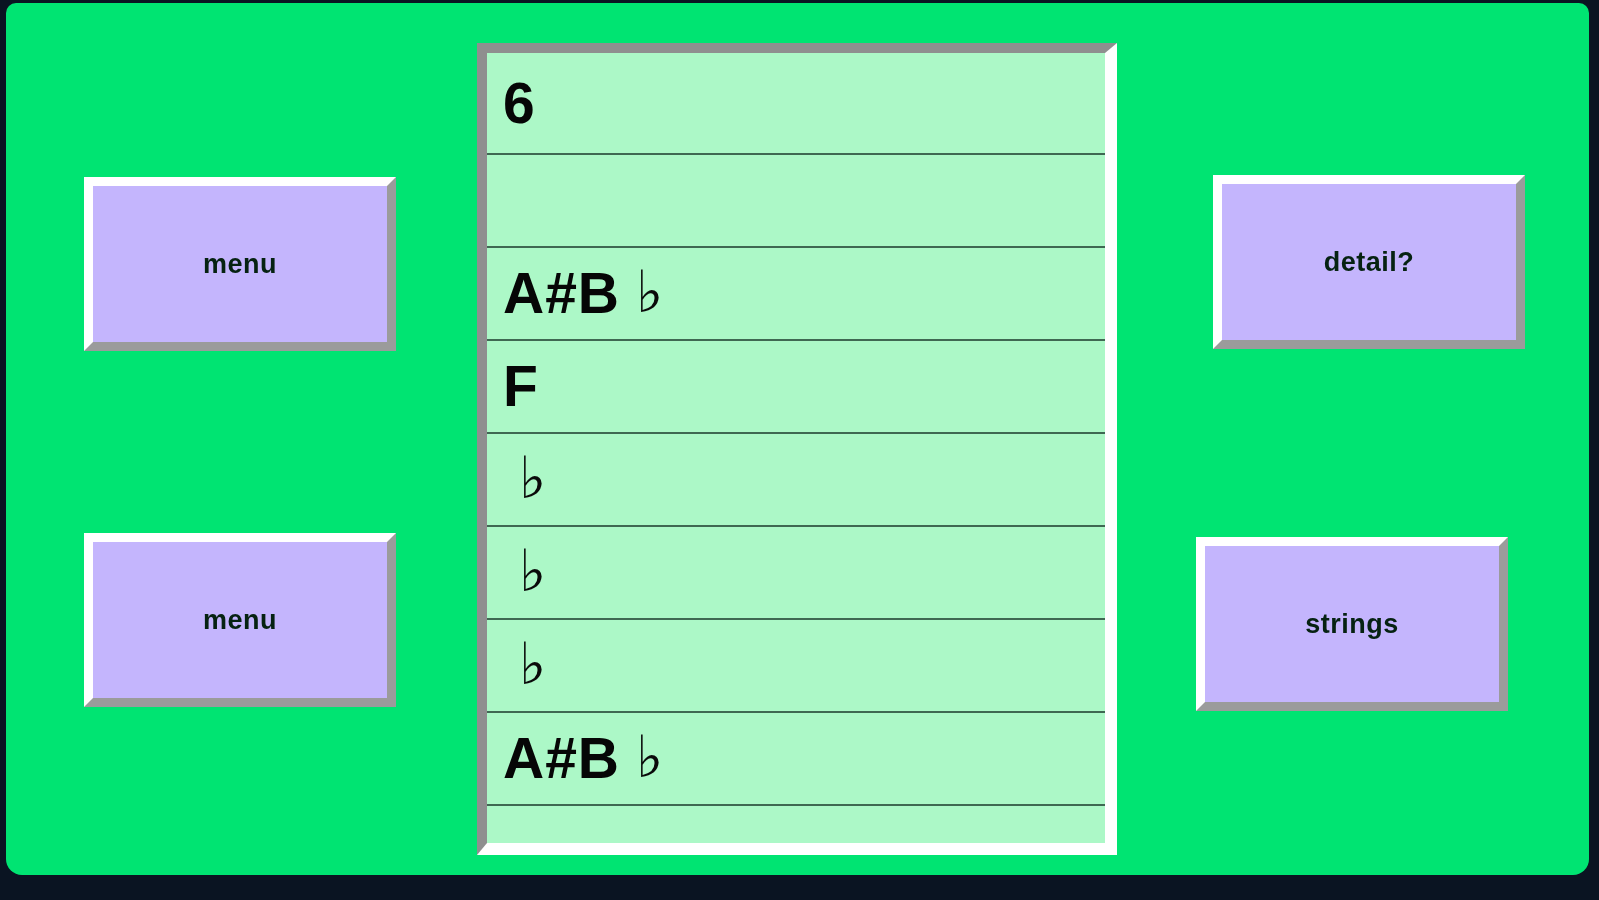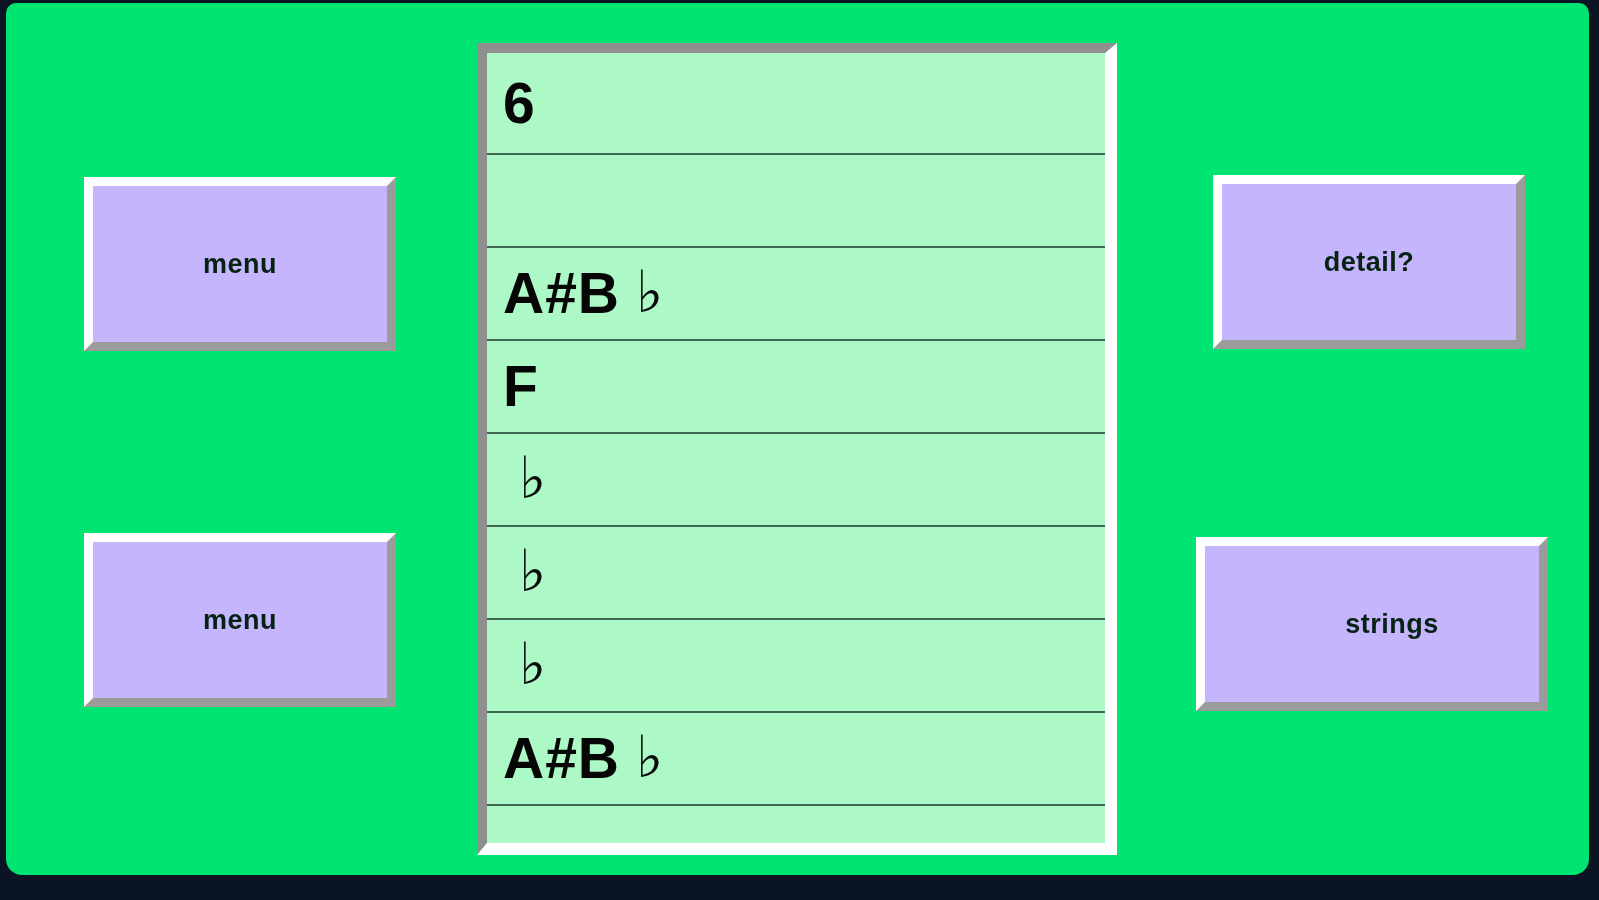--- a/index.html
+++ b/index.html
@@ -82,21 +82,21 @@
   }
   .push-btn .btn-label {
     font-weight: 700;
     font-size: 27px;
     color: #062212;
     letter-spacing: 0.5px;
   }
   #btn-menu    { left: 78px;   top: 174px; }
   #btn-fret    { left: 78px;   top: 530px; }
   #btn-detail  { left: 1207px; top: 172px; }
-  #btn-strings { left: 1190px; top: 534px; padding-left: 40px; }
+  #btn-strings { left: 1190px; top: 534px; }
 </style>
 </head>
 <body>
 
 <div class="stage">
 
   <div class="note-panel">
     <div class="row first">
       <span class="note">6</span>
       <span class="flat"></span>

